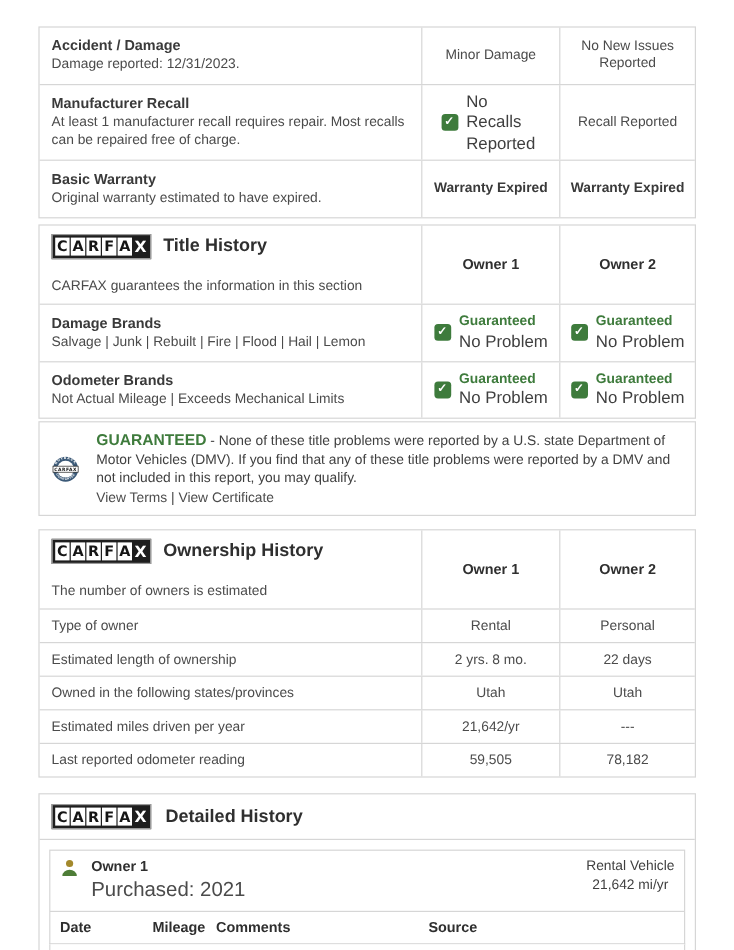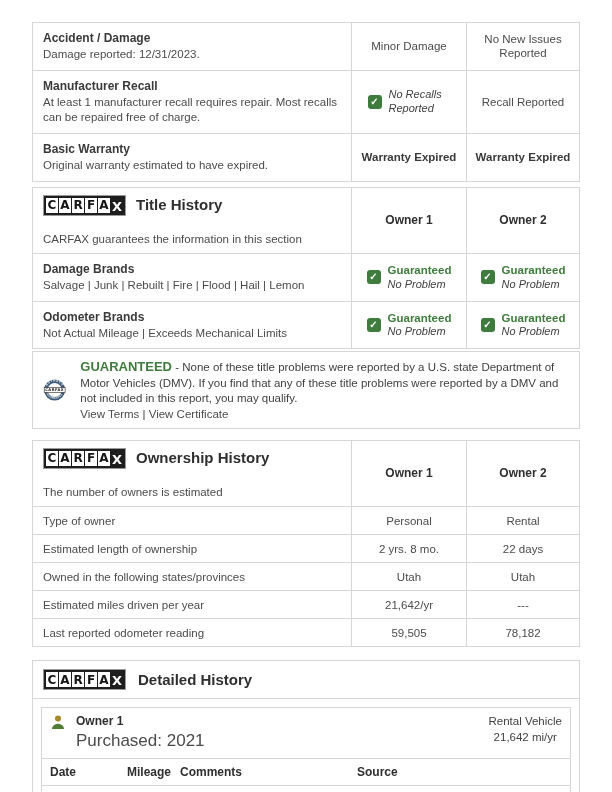--- a/index.html
+++ b/index.html
@@ -31,21 +31,21 @@
   .sec-title { font-weight:bold; font-size:15px; color:#2f2f2f; }
   .sec-sub { font-size:11.5px; color:#4b4b4b; margin-top:16px; }
   .col-head { font-weight:bold; font-size:12px; color:#2f2f2f; }
 
   
   .check { width:14px; height:14px; min-width:14px; background:#3e7b3c; border-radius:3px; color:#fff;
            font-size:10px; font-weight:bold; display:inline-flex; align-items:center; justify-content:center; }
   .guar-cell { display:flex; align-items:center; gap:7px; justify-content:center; }
   .guar-lines { display:flex; flex-direction:column; align-items:flex-start; text-align:left; }
   .guar-word { color:#3e7b3c; font-weight:bold; font-size:11.5px; line-height:1.25; }
-  .guar-np { font-size:11px; color:#3f3f3f; line-height:1.25;font-style:italic; }
+  .guar-np { font-size:14px; color:#3f3f3f; line-height:1.25; }
 
   
   .gnote { border:1px solid #d6d6d6; margin-top:2px; display:flex; gap:14px; padding:6px 10px 6px 10px;
            align-items:center; min-height:62px; }
   .gnote-text { font-size:11.5px; line-height:1.32; color:#3f3f3f; }
   .gnote-heading { color:#3e7b3c; font-weight:bold; font-size:13px; }
   .gnote-links { margin-top:1px; }
   .gnote-link { color:#4b4b4b; cursor:pointer; }
 
   
@@ -220,22 +220,22 @@
               </span>
           <span class="sec-title">Ownership History</span>
         </div>
         <div class="sec-sub">The number of owners is estimated</div>
       </div>
       <div class="gcell col-head">Owner 1</div>
       <div class="gcell col-head">Owner 2</div>
     </div>
     <div class="own-row">
       <div class="own-label">Type of owner</div>
+      <div class="own-val">Rental</div>
       <div class="own-val">Personal</div>
-      <div class="own-val">Rental</div>
     </div>
     <div class="own-row">
       <div class="own-label">Estimated length of ownership</div>
       <div class="own-val">2 yrs. 8 mo.</div>
       <div class="own-val">22 days</div>
     </div>
     <div class="own-row">
       <div class="own-label">Owned in the following states/provinces</div>
       <div class="own-val">Utah</div>
       <div class="own-val">Utah</div>

